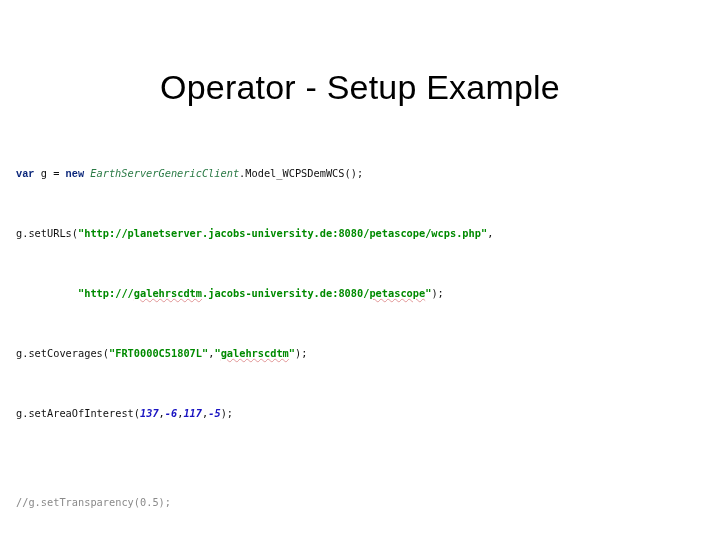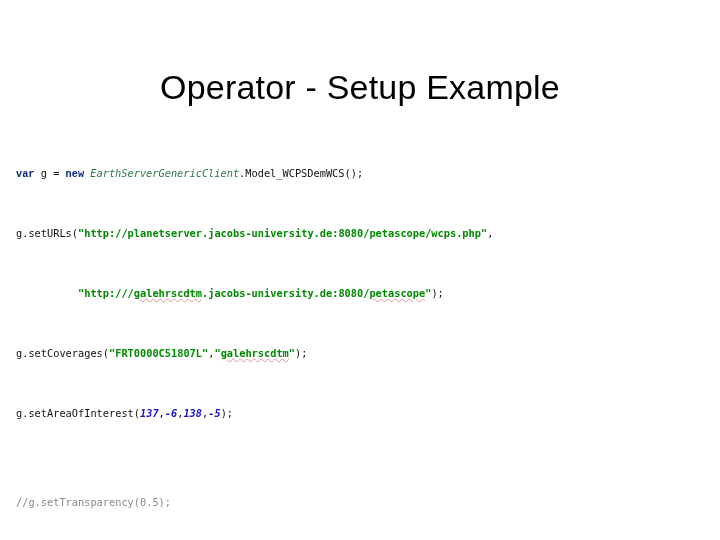--- a/index.html
+++ b/index.html
@@ -59,21 +59,21 @@
   <div class="code-block">
 
     <div><span class="kw">var</span><span class="ident"> </span><span class="ident">g</span><span class="op"> = </span><span class="kw">new</span><span> </span><span class="type">EarthServerGenericClient</span><span class="ident">.Model_WCPSDemWCS</span><span class="punct">()</span><span class="punct">;</span></div>
 
     <div><span class="ident">g</span><span class="punct">.</span><span class="ident">setURLs</span><span class="punct">(</span><span class="str">"http://planetserver.jacobs-university.de:8080/petascope/wcps.php"</span><span class="punct">,</span></div>
 
     <div><span>          </span><span class="str">"http:///</span><span class="str underline">galehrscdtm</span><span class="str">.jacobs-university.de:8080/</span><span class="str underline">petascope</span><span class="str">"</span><span class="punct">)</span><span class="punct">;</span></div>
 
     <div><span class="ident">g</span><span class="punct">.</span><span class="ident">setCoverages</span><span class="punct">(</span><span class="str">"FRT0000C51807L"</span><span class="punct">,</span><span class="str">"</span><span class="str underline">galehrscdtm</span><span class="str">"</span><span class="punct">)</span><span class="punct">;</span></div>
 
-    <div><span class="ident">g</span><span class="punct">.</span><span class="ident">setAreaOfInterest</span><span class="punct">(</span><span class="num">137</span><span class="punct">,</span><span class="num">-6</span><span class="punct">,</span><span class="num">138</span><span class="punct">,</span><span class="num">-5</span><span class="punct">)</span><span class="punct">;</span></div>
+    <div><span class="ident">g</span><span class="punct">.</span><span class="ident">setAreaOfInterest</span><span class="punct">(</span><span class="num">137</span><span class="punct">,</span><span class="num">-6</span><span class="punct">,</span><span class="num">117</span><span class="punct">,</span><span class="num">-5</span><span class="punct">)</span><span class="punct">;</span></div>
 
 
 
     <div><span class="cmt">//g.setTransparency(0.5);</span></div>
 
     
 
     
 
     

